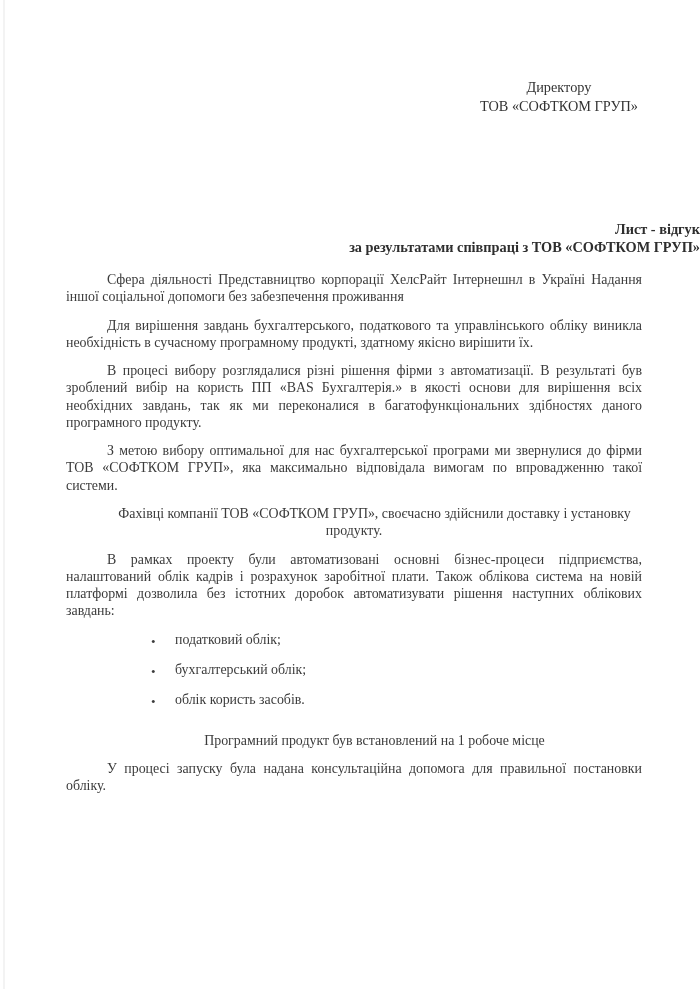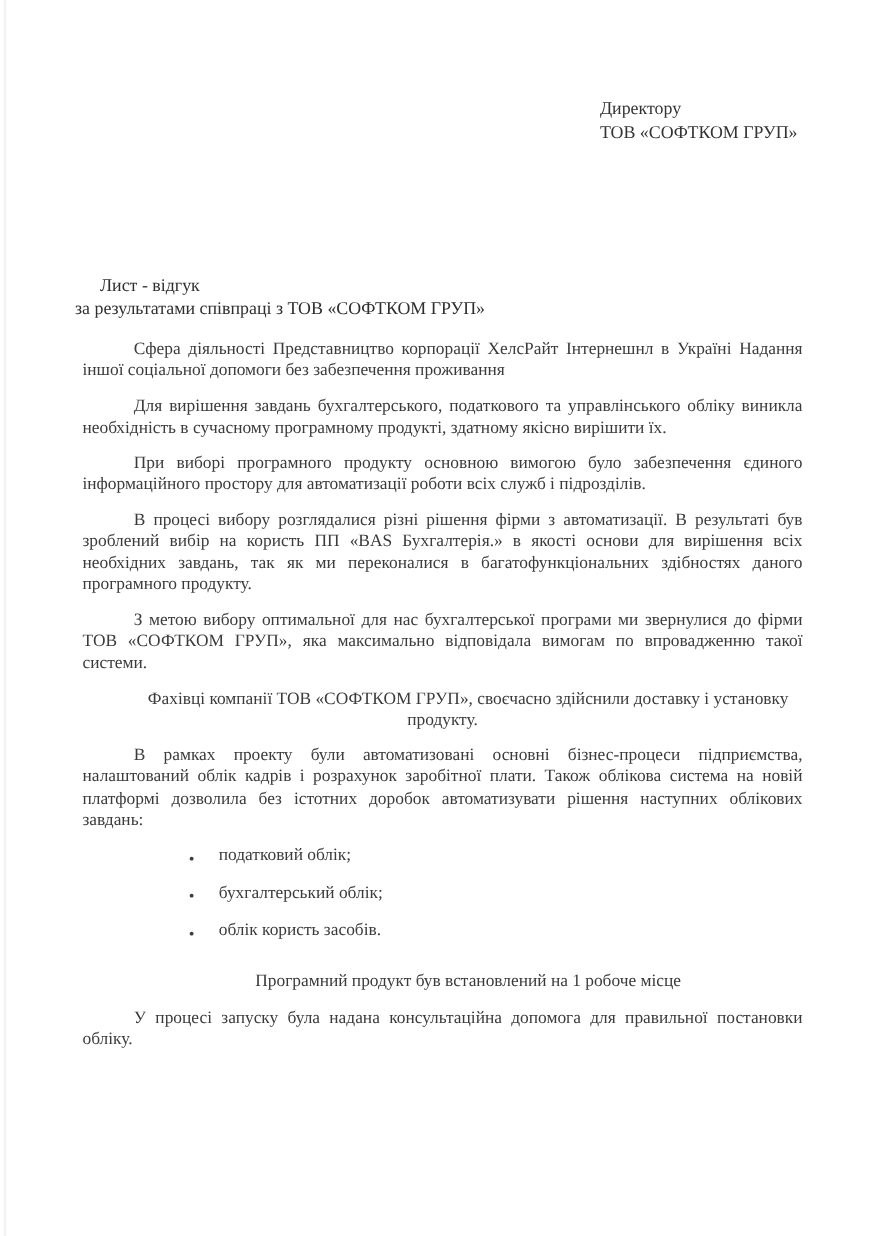--- a/index.html
+++ b/index.html
@@ -24,32 +24,32 @@
     .edge-line {
       position: absolute;
       left: 3px; top: 0;
       width: 2px; height: 989px;
       background: #f3f3f3;
     }
     .addressee {
       position: absolute;
       right: 62px;
       top: 78px;
-      text-align: left;
+      text-align: center;
       font-size: 14.3px;
       line-height: 19px;
       color: #333;
     }
     .title-block {
       position: absolute;
       left: 60px;
       width: 640px;
       top: 220px;
-      text-align: left;
-      font-weight: normal;
+      text-align: right;
+      font-weight: bold;
       font-size: 14.3px;
       line-height: 18px;
       color: #2e2e2e;
     }
     .title-block .t1 { padding-left: 20px; }
     .body {
       position: absolute;
       left: 66px;
       top: 271px;
       width: 576px;
@@ -98,21 +98,20 @@
   </div>
 
   <div class="title-block">
     <div class="t1">Лист - відгук</div>
     <div>за результатами співпраці з ТОВ «СОФТКОМ ГРУП»</div>
   </div>
 
   <div class="body">
     <p>Сфера діяльності Представництво корпорації ХелсРайт Інтернешнл в Україні Надання іншої соціальної допомоги без забезпечення проживання</p>
     <p>Для вирішення завдань бухгалтерського, податкового та управлінського обліку виникла необхідність в сучасному програмному продукті, здатному якісно вирішити їх.</p>
-    <p>При виборі програмного продукту основною вимогою було забезпечення єдиного інформаційного простору для автоматизації роботи всіх служб і підрозділів.</p>
     <p>В процесі вибору розглядалися різні рішення фірми з автоматизації. В результаті був зроблений вибір на користь ПП «BAS Бухгалтерія.» в якості основи для вирішення всіх необхідних завдань, так як ми переконалися в багатофункціональних здібностях даного програмного продукту.</p>
     <p>З метою вибору оптимальної для нас бухгалтерської програми ми звернулися до фірми ТОВ «СОФТКОМ ГРУП», яка максимально відповідала вимогам по впровадженню такої системи.</p>
     <p class="noj">Фахівці компанії ТОВ «СОФТКОМ ГРУП», своєчасно здійснили доставку і установку продукту.</p>
     <p>В рамках проекту були автоматизовані основні бізнес-процеси підприємства, налаштований облік кадрів і розрахунок заробітної плати. Також облікова система на новій платформі дозволила без істотних доробок автоматизувати рішення наступних облікових завдань:</p>
 
     <ul class="bullets">
       <li>
         <span class="dot">•</span>
         <span class="txt">податковий облік;</span>
       </li>

